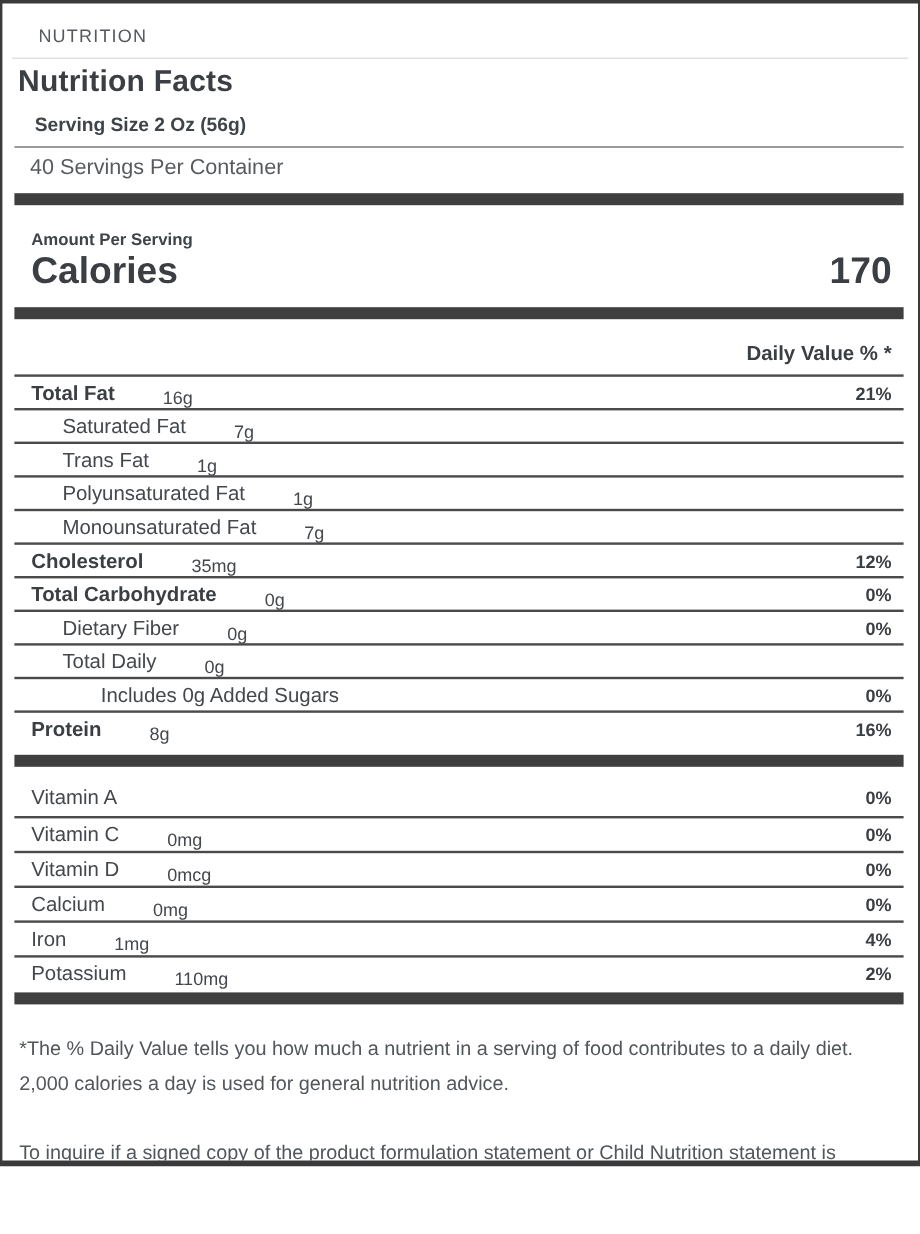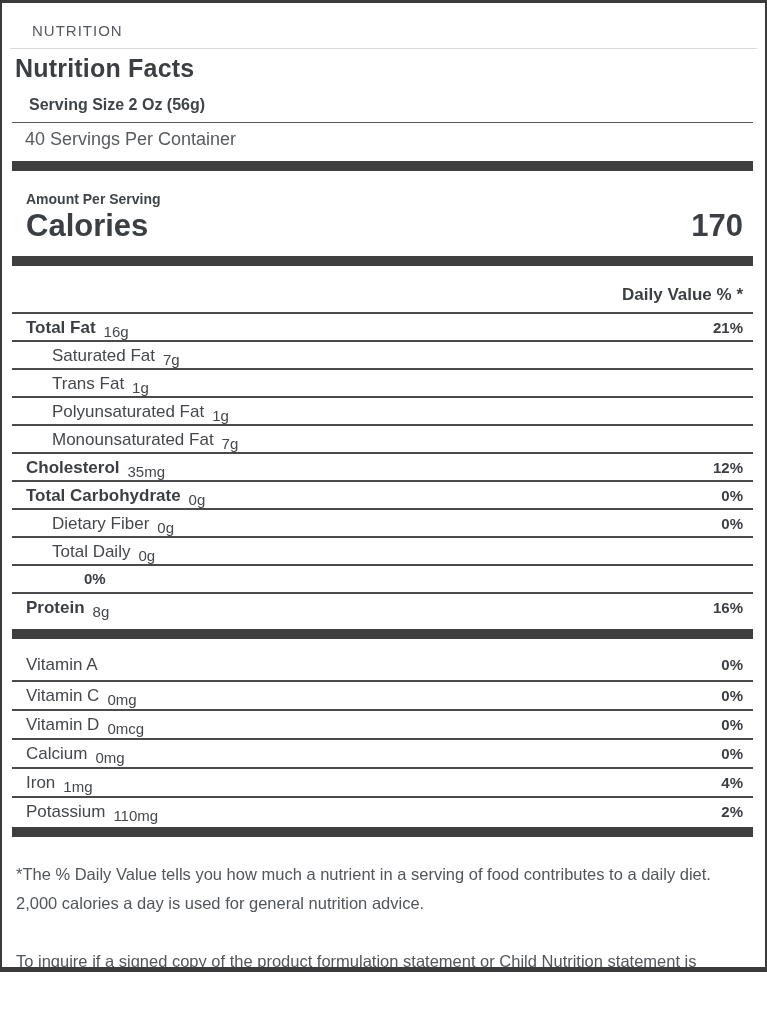--- a/index.html
+++ b/index.html
@@ -111,21 +111,21 @@
     font-size: 15px;
     color: #44484c;
     margin-left: 8px;
     position: relative;
     top: 4px;
     white-space: nowrap;
   }
   .row .dv { font-size: 15px; font-weight: bold; color: #3b3f43; white-space: nowrap; }
   .row.ind1 { padding-left: 40px; }
   .row.ind2 { padding-left: 72px; }
-  .left-group { display: flex; align-items: baseline; }
+  .left-group { display: flex; align-items: baseline; gap: 32px; }
 
   .vit { margin-top: 12px; }
 
   
   .footnote {
     margin: 23px 16px 0 14px;
     font-size: 16.5px;
     line-height: 29px;
     color: #51565b;
   }
@@ -228,20 +228,24 @@
 
       <div class="row ind1">
         <span class="left-group">
           <span class="name">Total Daily</span>
           <span class="amt">0g</span>
         </span>
         <span class="dv"></span>
       </div>
 
       <div class="row ind2">
+        <span class="left-group">
+          <span class="name">Includes 0g Added Sugars</span>
+          <span class="amt"></span>
+        </span>
         <span class="dv">0%</span>
       </div>
 
       <div class="row b ind0">
         <span class="left-group">
           <span class="name">Protein</span>
           <span class="amt">8g</span>
         </span>
         <span class="dv">16%</span>
       </div>

